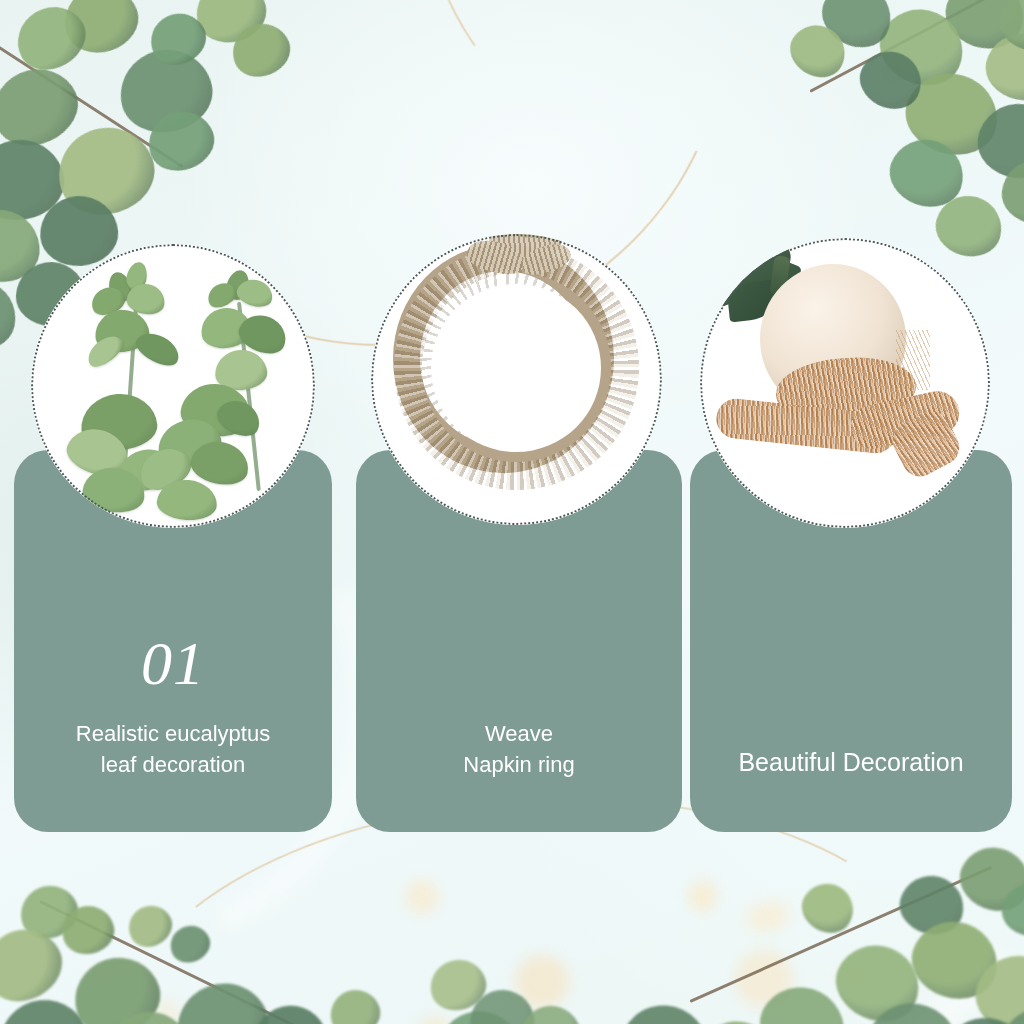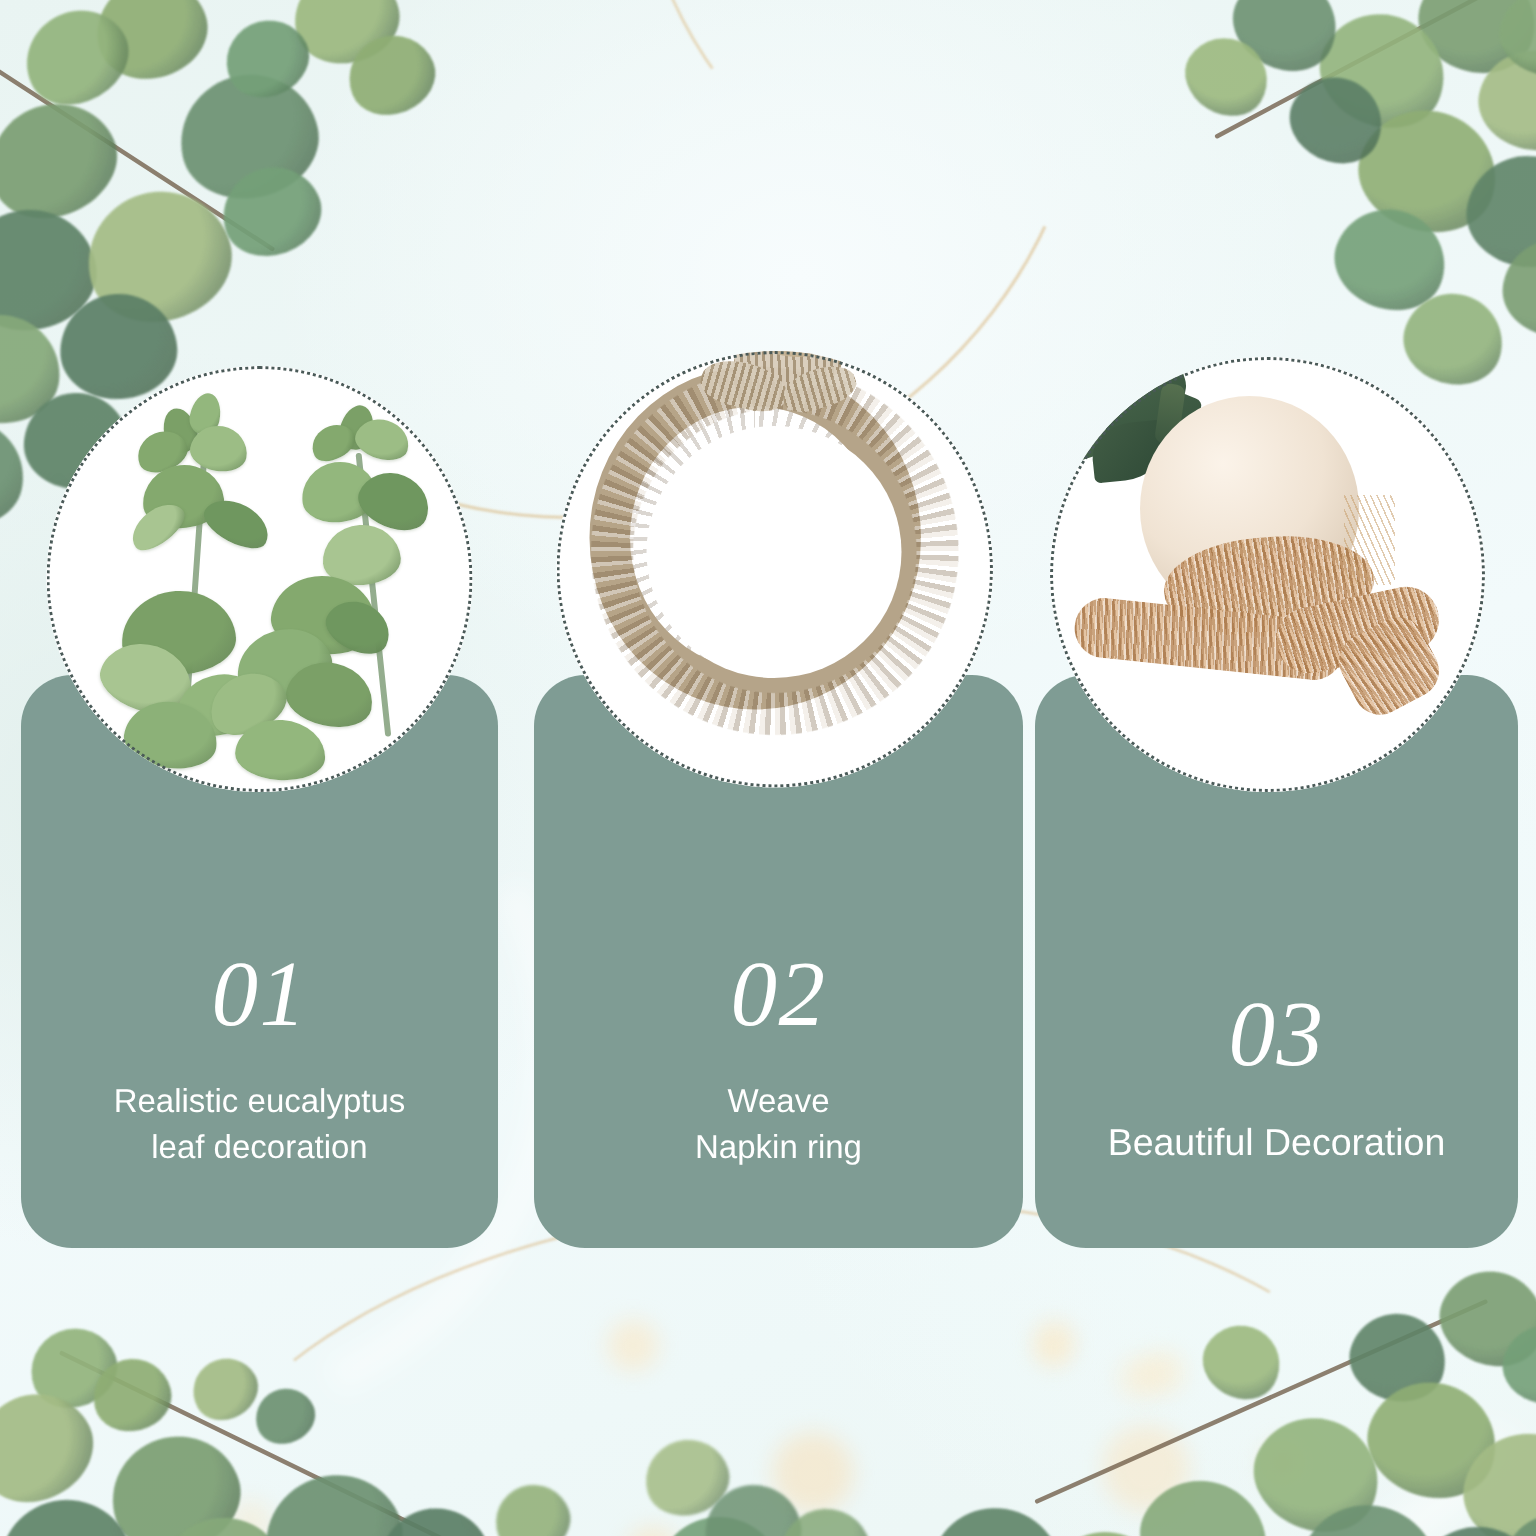--- a/index.html
+++ b/index.html
@@ -254,29 +254,27 @@
     <div class="card card-1">
       <div class="card-body">
         <div class="num">01</div>
         <div class="desc">Realistic eucalyptus
 leaf decoration</div>
       </div>
     </div>
 
     <div class="card card-2">
       <div class="card-body">
-        <div class="num">02</div>
         <div class="desc">Weave
 Napkin ring</div>
       </div>
     </div>
 
     <div class="card card-3">
       <div class="card-body">
-        <div class="num">03</div>
         <div class="desc">Beautiful Decoration</div>
       </div>
     </div>
   </div>
 
   <div class="circle c1">
     <div class="photo" id="photo-1" style="background: rgb(255, 255, 255);">
         <div class="stem" style="left: 104px; top: 48px; width: 4px; height: 200px; transform: rotate(4deg); transform-origin: center top;"></div>
         <div class="eu-leaf" style="left: 78px; top: 28px; width: 22px; height: 30px; background: radial-gradient(at 38% 32%, rgb(123, 160, 103) 0%, rgb(123, 160, 103) 60%, rgba(88, 122, 74, 0.9) 100%); transform: rotate(-16deg); box-shadow: rgba(90, 120, 80, 0.25) 0px 1px 2px;"></div>
         <div class="eu-leaf" style="left: 96px; top: 18px; width: 20px; height: 28px; background: radial-gradient(at 38% 32%, rgb(147, 183, 125) 0%, rgb(147, 183, 125) 60%, rgba(88, 122, 74, 0.9) 100%); transform: rotate(12deg); box-shadow: rgba(90, 120, 80, 0.25) 0px 1px 2px;"></div>

